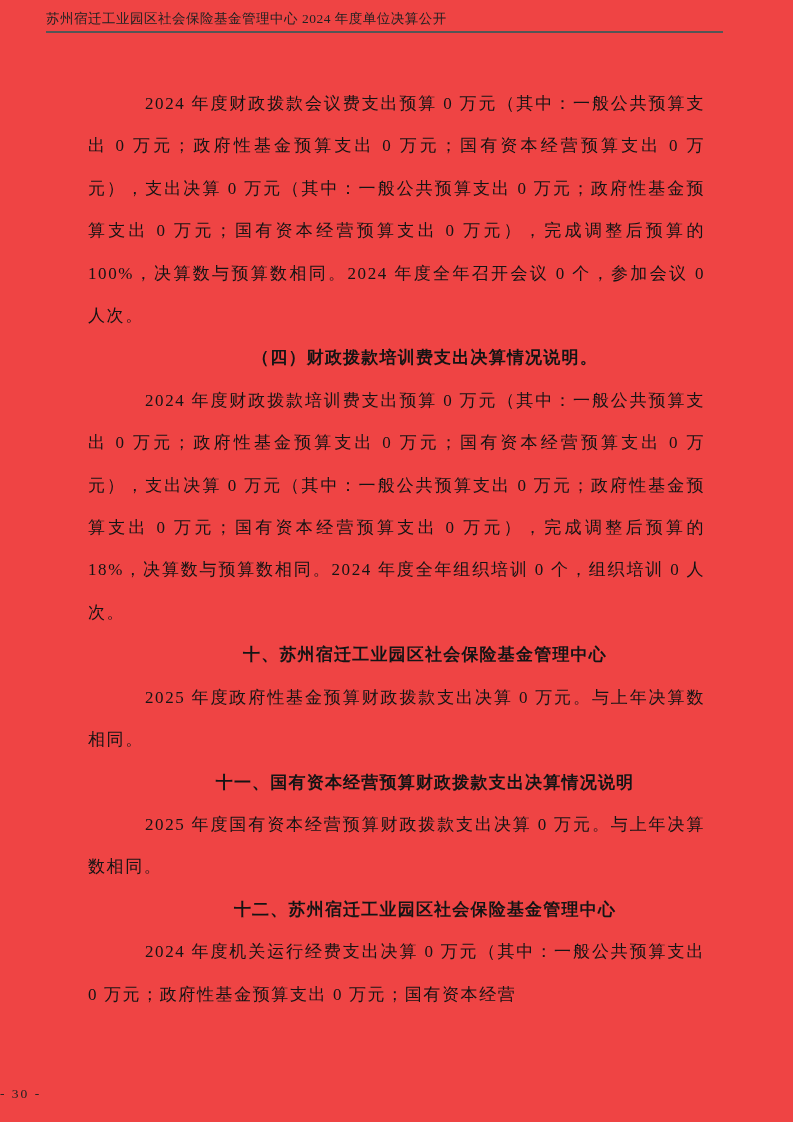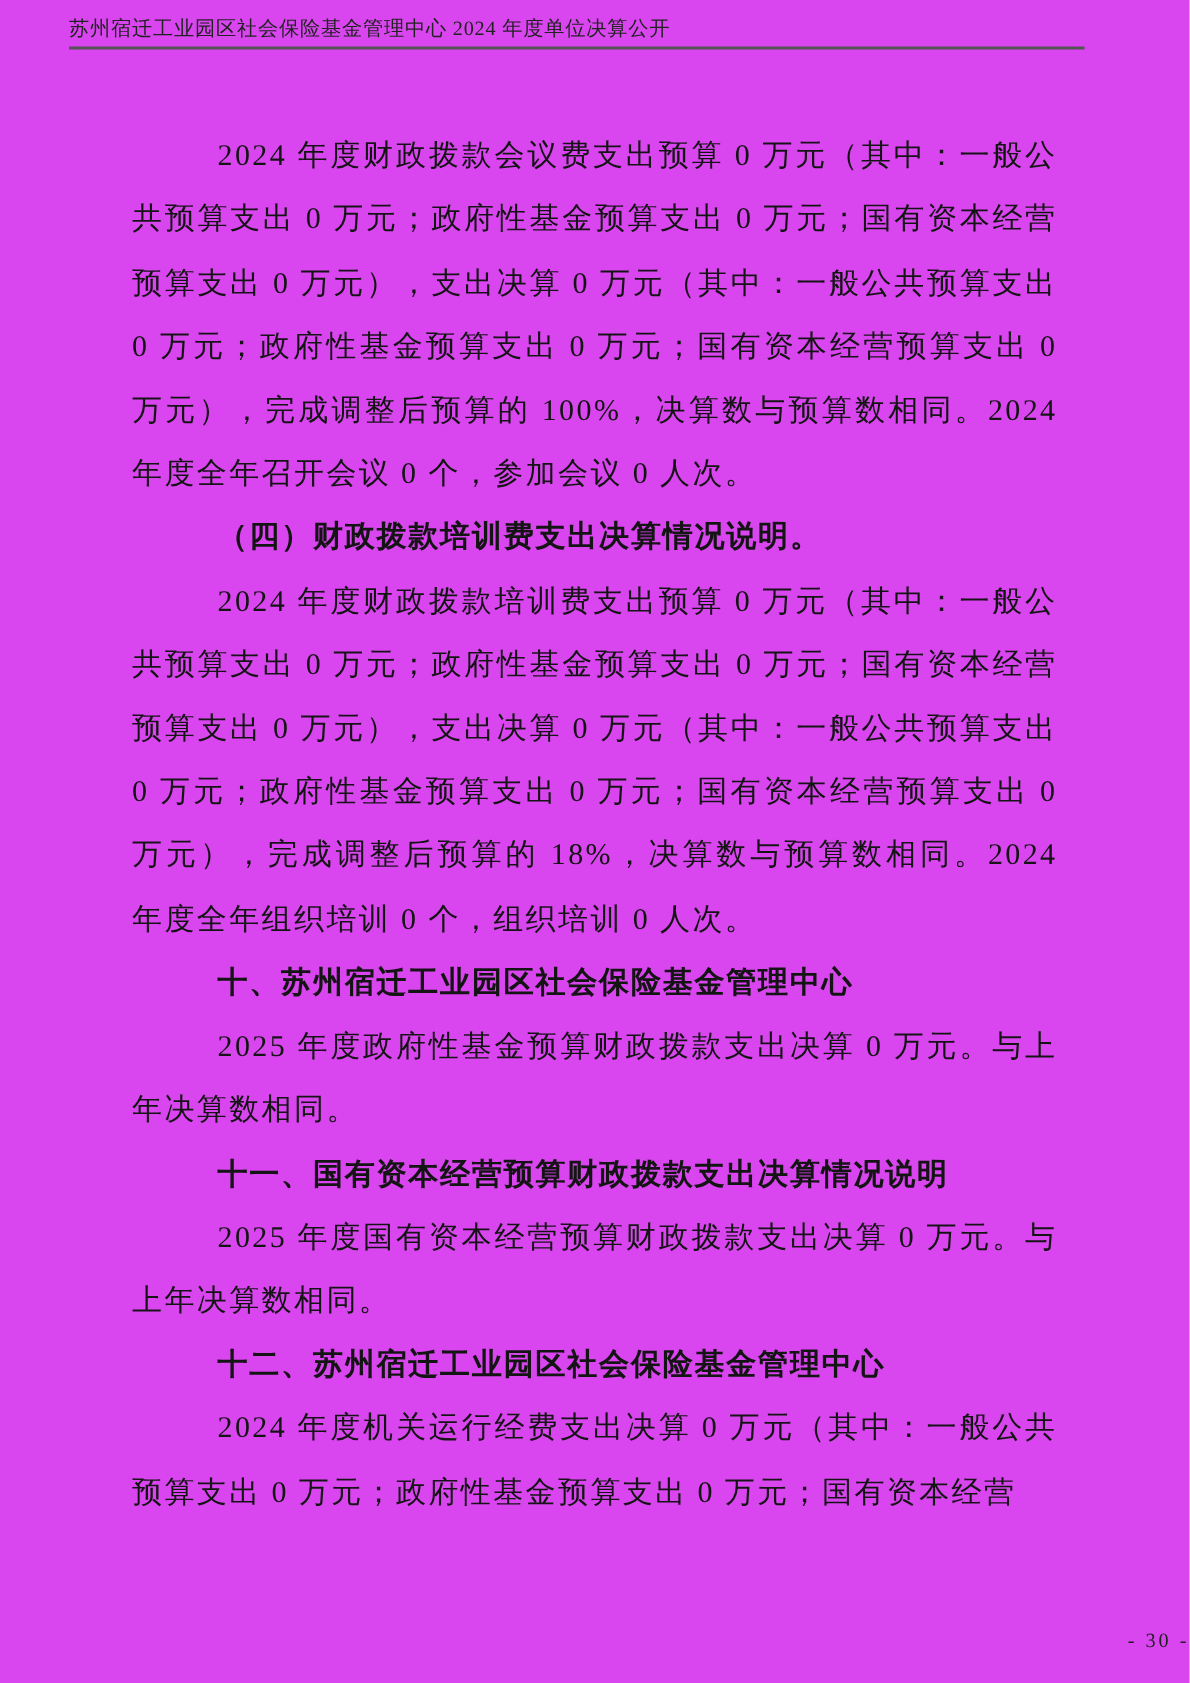--- a/index.html
+++ b/index.html
@@ -5,21 +5,21 @@
   * { margin: 0; padding: 0; box-sizing: border-box; }
   html, body { background: #e8e8e8; }
   body {
     font-family: "Liberation Serif", "DejaVu Serif", serif;
   }
   .page {
     position: relative;
     width: 793px;
     height: 1122px;
     margin: 0 auto;
-    background: #d946ef;
+    background: #ef4444;
     color: #111111;
     overflow: hidden;
   }
   .page-header {
     position: absolute;
     left: 46px;
     top: 11px;
     width: 677px;
     padding-bottom: 4px;
     border-bottom: 2.5px solid #555555;
@@ -27,43 +27,43 @@
     line-height: 16px;
     letter-spacing: 0.5px;
     color: #222222;
     white-space: nowrap;
   }
   .document-body {
     position: absolute;
     left: 88px;
     top: 83px;
     width: 617px;
-    font-size: 20px;
+    font-size: 17px;
     line-height: 42.4px;
     text-align: justify;
     text-justify: inter-ideograph;
     letter-spacing: 1.6px;
     color: #141414;
   }
   .document-body p {
     margin: 0;
     text-indent: 57px;
   }
   .document-body p.heading {
     font-family: "Liberation Sans", "DejaVu Sans", sans-serif;
     font-weight: 700;
-    text-align: left;
+    text-align: center;
     letter-spacing: 1.2px;
   }
   .page-footer {
     position: absolute;
     left: 0;
     bottom: 20px;
     width: 100%;
-    text-align: right;
+    text-align: left;
     font-size: 13.5px;
     letter-spacing: 2px;
     color: #222222;
   }
 </style>
 </head>
 <body>
 
 <div class="page">
   <div class="page-header">苏州宿迁工业园区社会保险基金管理中心 2024 年度单位决算公开</div>

